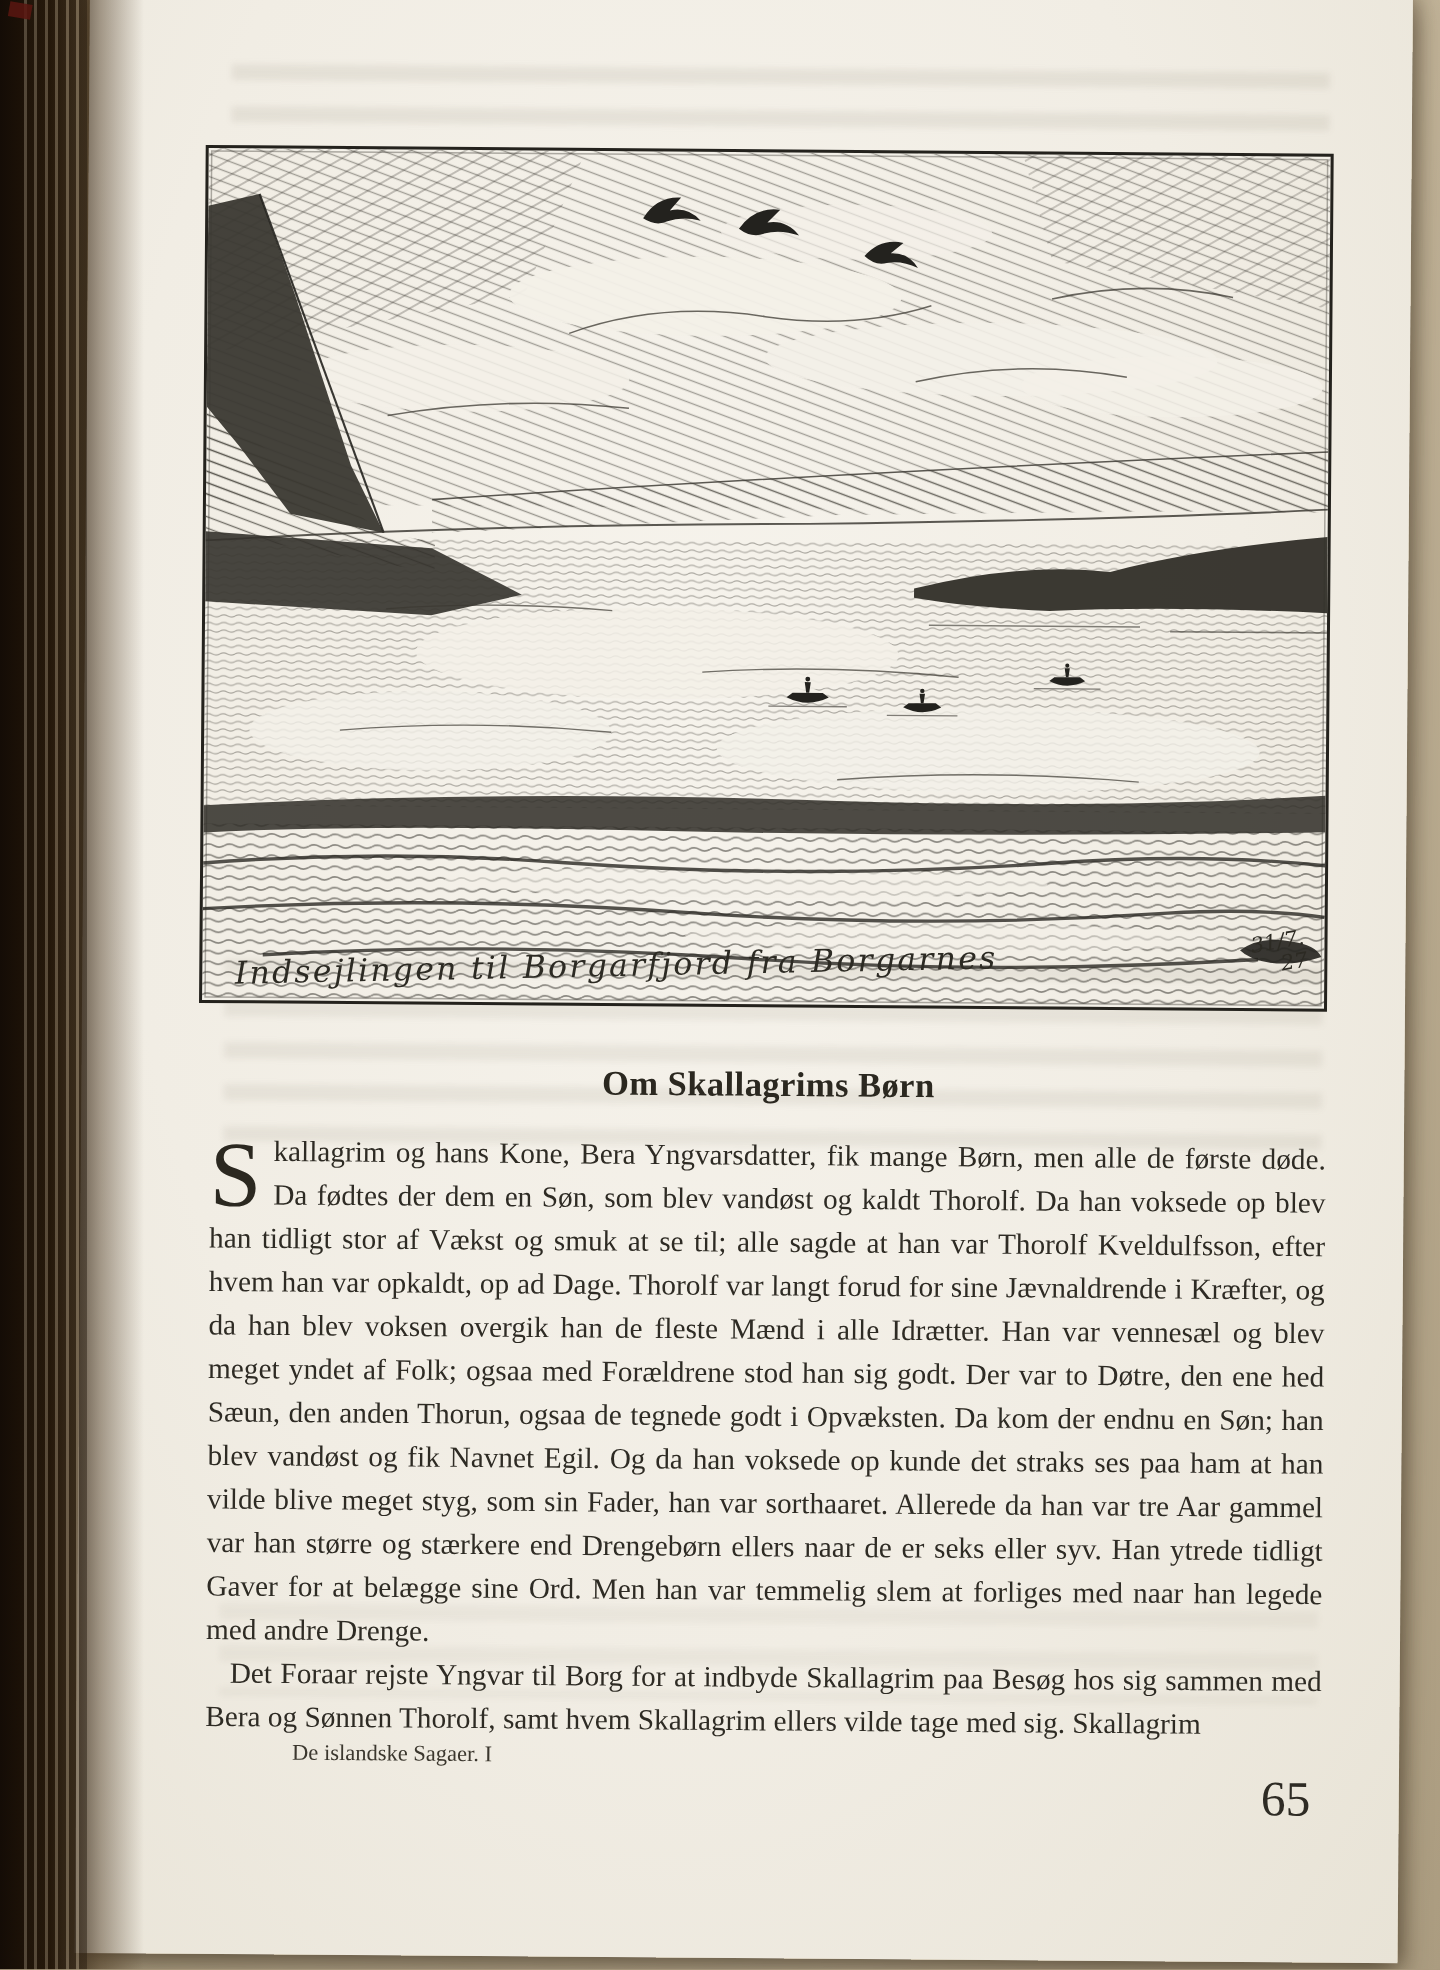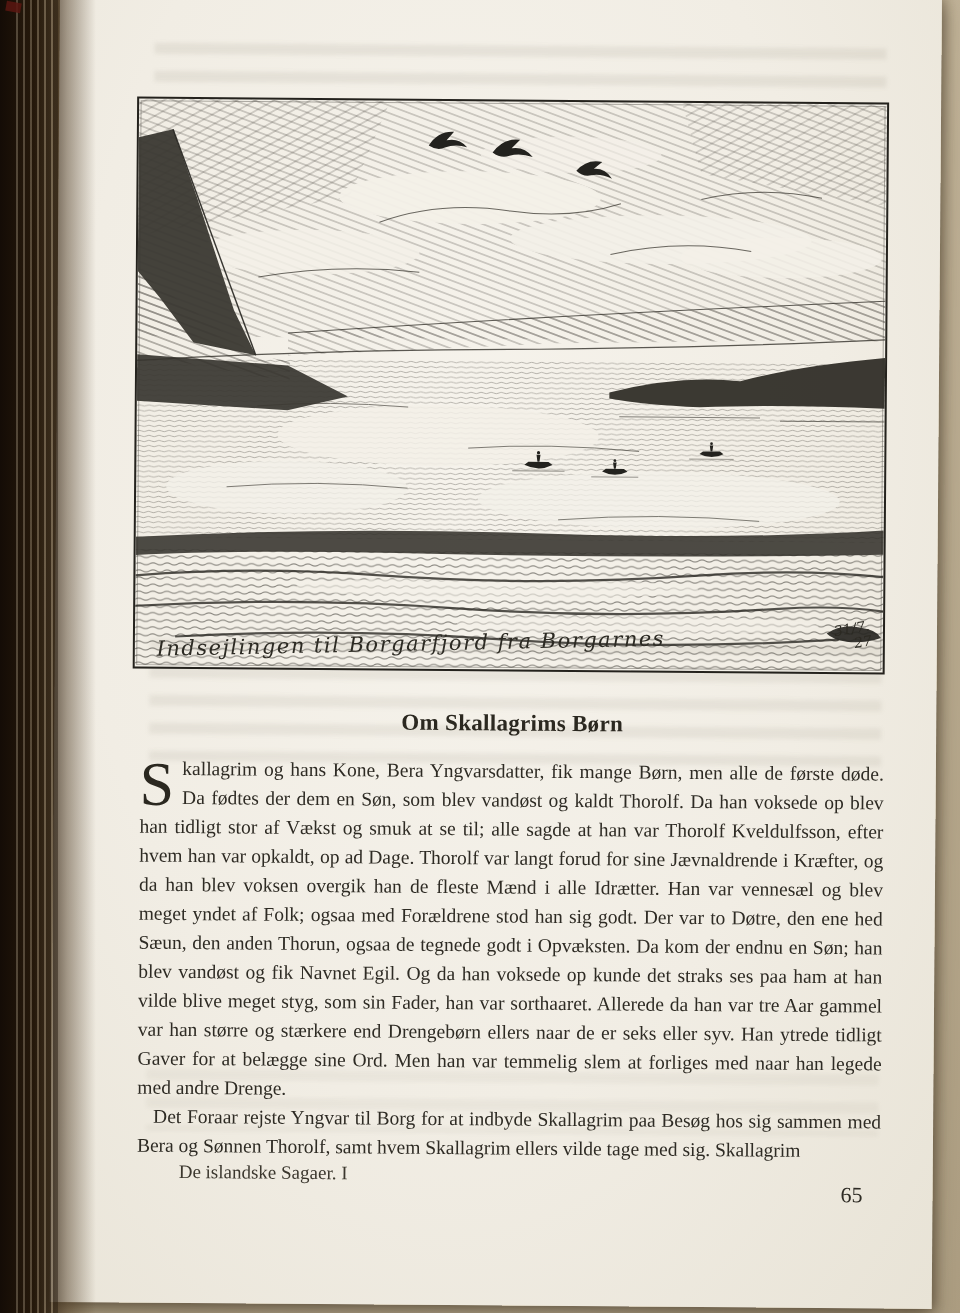--- a/index.html
+++ b/index.html
@@ -35,22 +35,22 @@
   .datemark{font-family:"DejaVu Serif",serif;font-style:italic;font-size:14px;color:#2c2a23;
     white-space:pre-line;text-align:right;transform:rotate(-10deg);line-height:1.05;margin-bottom:16px;}
 
   .text-col{position:absolute;left:86px;top:716px;width:744px;z-index:2;}
   .chapter-title{font-weight:700;font-size:23px;line-height:1.2;text-align:center;
     margin:0 0 19px 0;color:#2b2820;letter-spacing:.3px;}
   .para{font-size:19.5px;line-height:29px;text-align:justify;color:#2e2b24;margin:0;}
   .dropcap{float:left;font-size:62px;line-height:56px;padding:2px 8px 0 0;color:#2b2820;}
   .para2{text-indent:16px;}
 
-  .series-note{position:absolute;left:128px;top:1170px;font-size:19px;color:#3b372e;z-index:2;font-family:Liberation Serif, serif;}
-  .page-number{position:absolute;left:790px;top:1186px;font-size:22px;color:#2e2b24;z-index:2;}
+  .series-note{position:absolute;left:144px;top:1170px;font-size:15px;color:#3b372e;z-index:2;font-family:Liberation Serif, serif;}
+  .page-number{position:absolute;left:790px;top:1186px;font-size:33px;color:#2e2b24;z-index:2;}
 </style>
 </head>
 <body>
 
 <div class="photo">
 
   <div class="page">
 
     <div class="bleed bleed-top"></div>
     <div class="bleed bleed-mid"></div>

